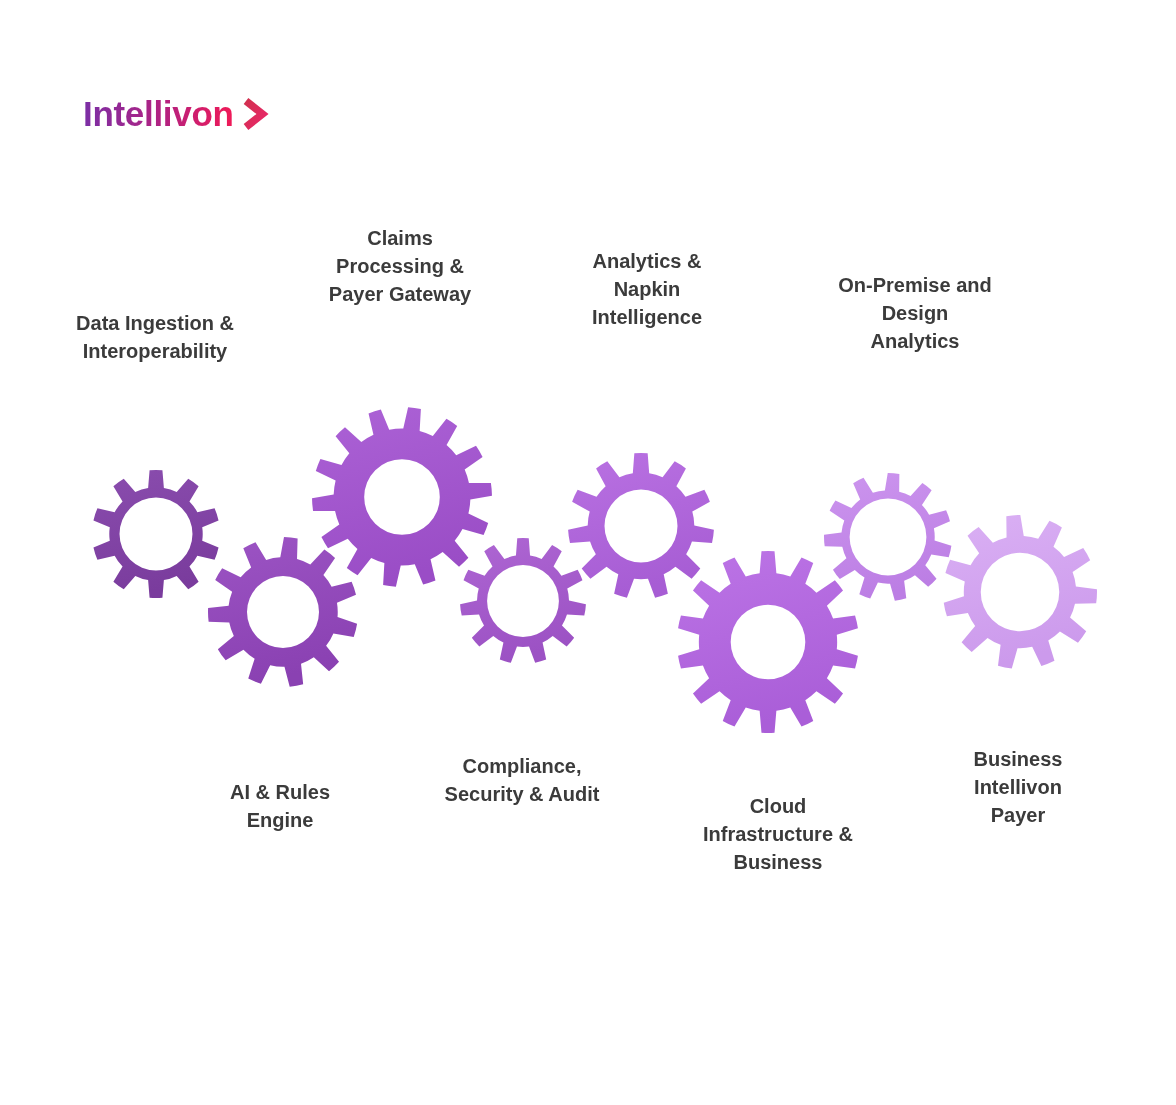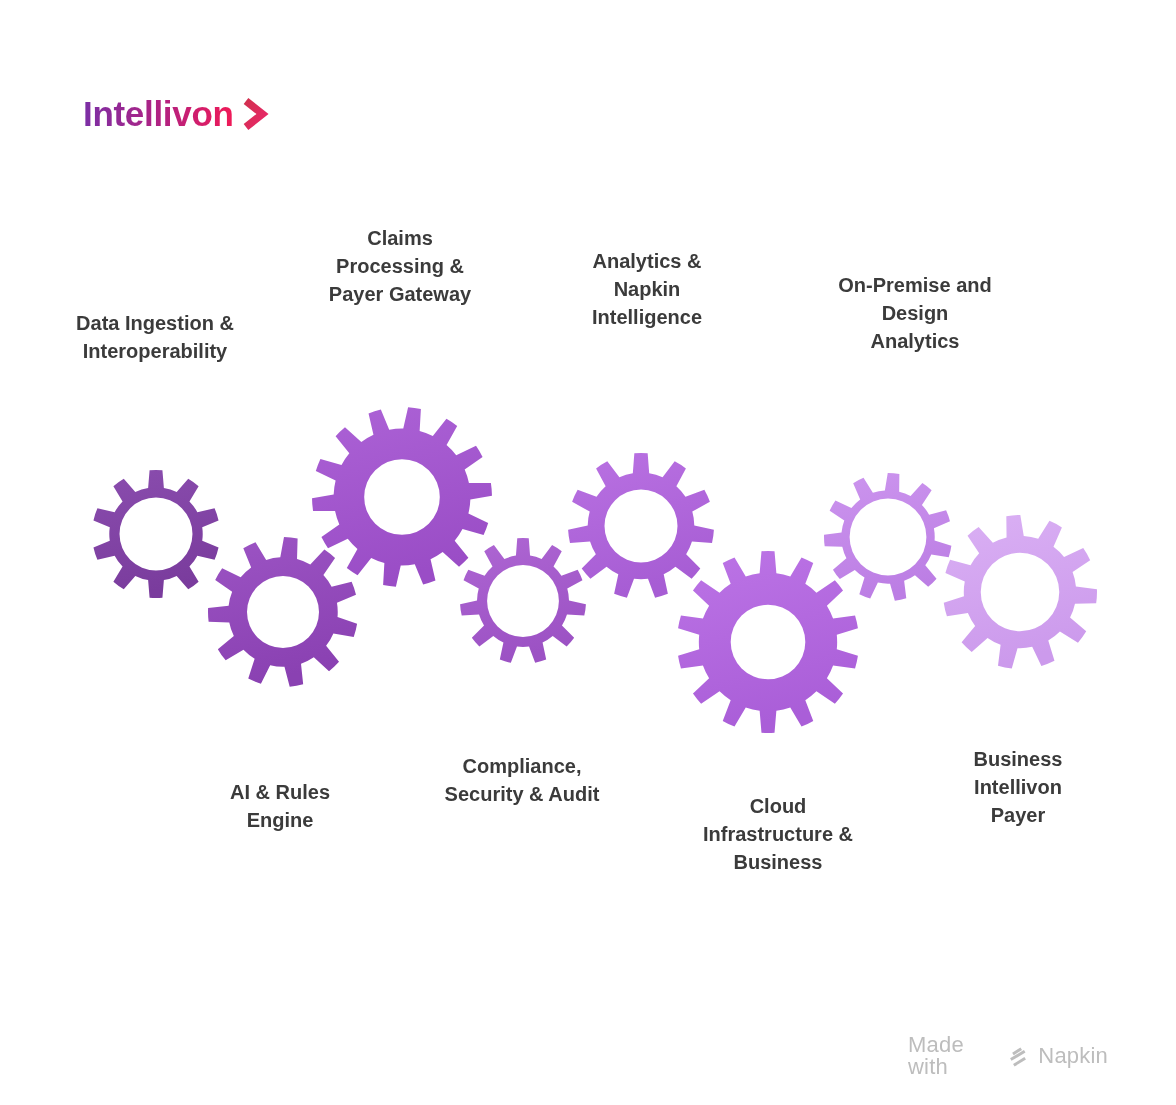--- a/index.html
+++ b/index.html
@@ -128,25 +128,14 @@
         <div>Infrastructure &amp;</div>
         <div>Business</div>
       </div>
       <div class="label" style="left: 1018px; top: 745px;">
         <div>Business</div>
         <div>Intellivon</div>
         <div>Payer</div>
       </div>
     </div>
 
-  <div class="footer" style="color: rgb(189, 189, 189);">
-    <span>Made with</span>
-    <svg width="27" height="27" viewBox="0 0 27 27">
-      <g stroke="currentColor" stroke-width="3.4" fill="none">
-        <path d="M8 10.5 L17.5 4.5"></path>
-        <path d="M5.5 17 L21.5 7.5"></path>
-        <path d="M9 23.5 L22 15.5"></path>
-      </g>
-    </svg>
-    <span>Napkin</span>
-  </div>
 
 </div>
 
 </body></html>

